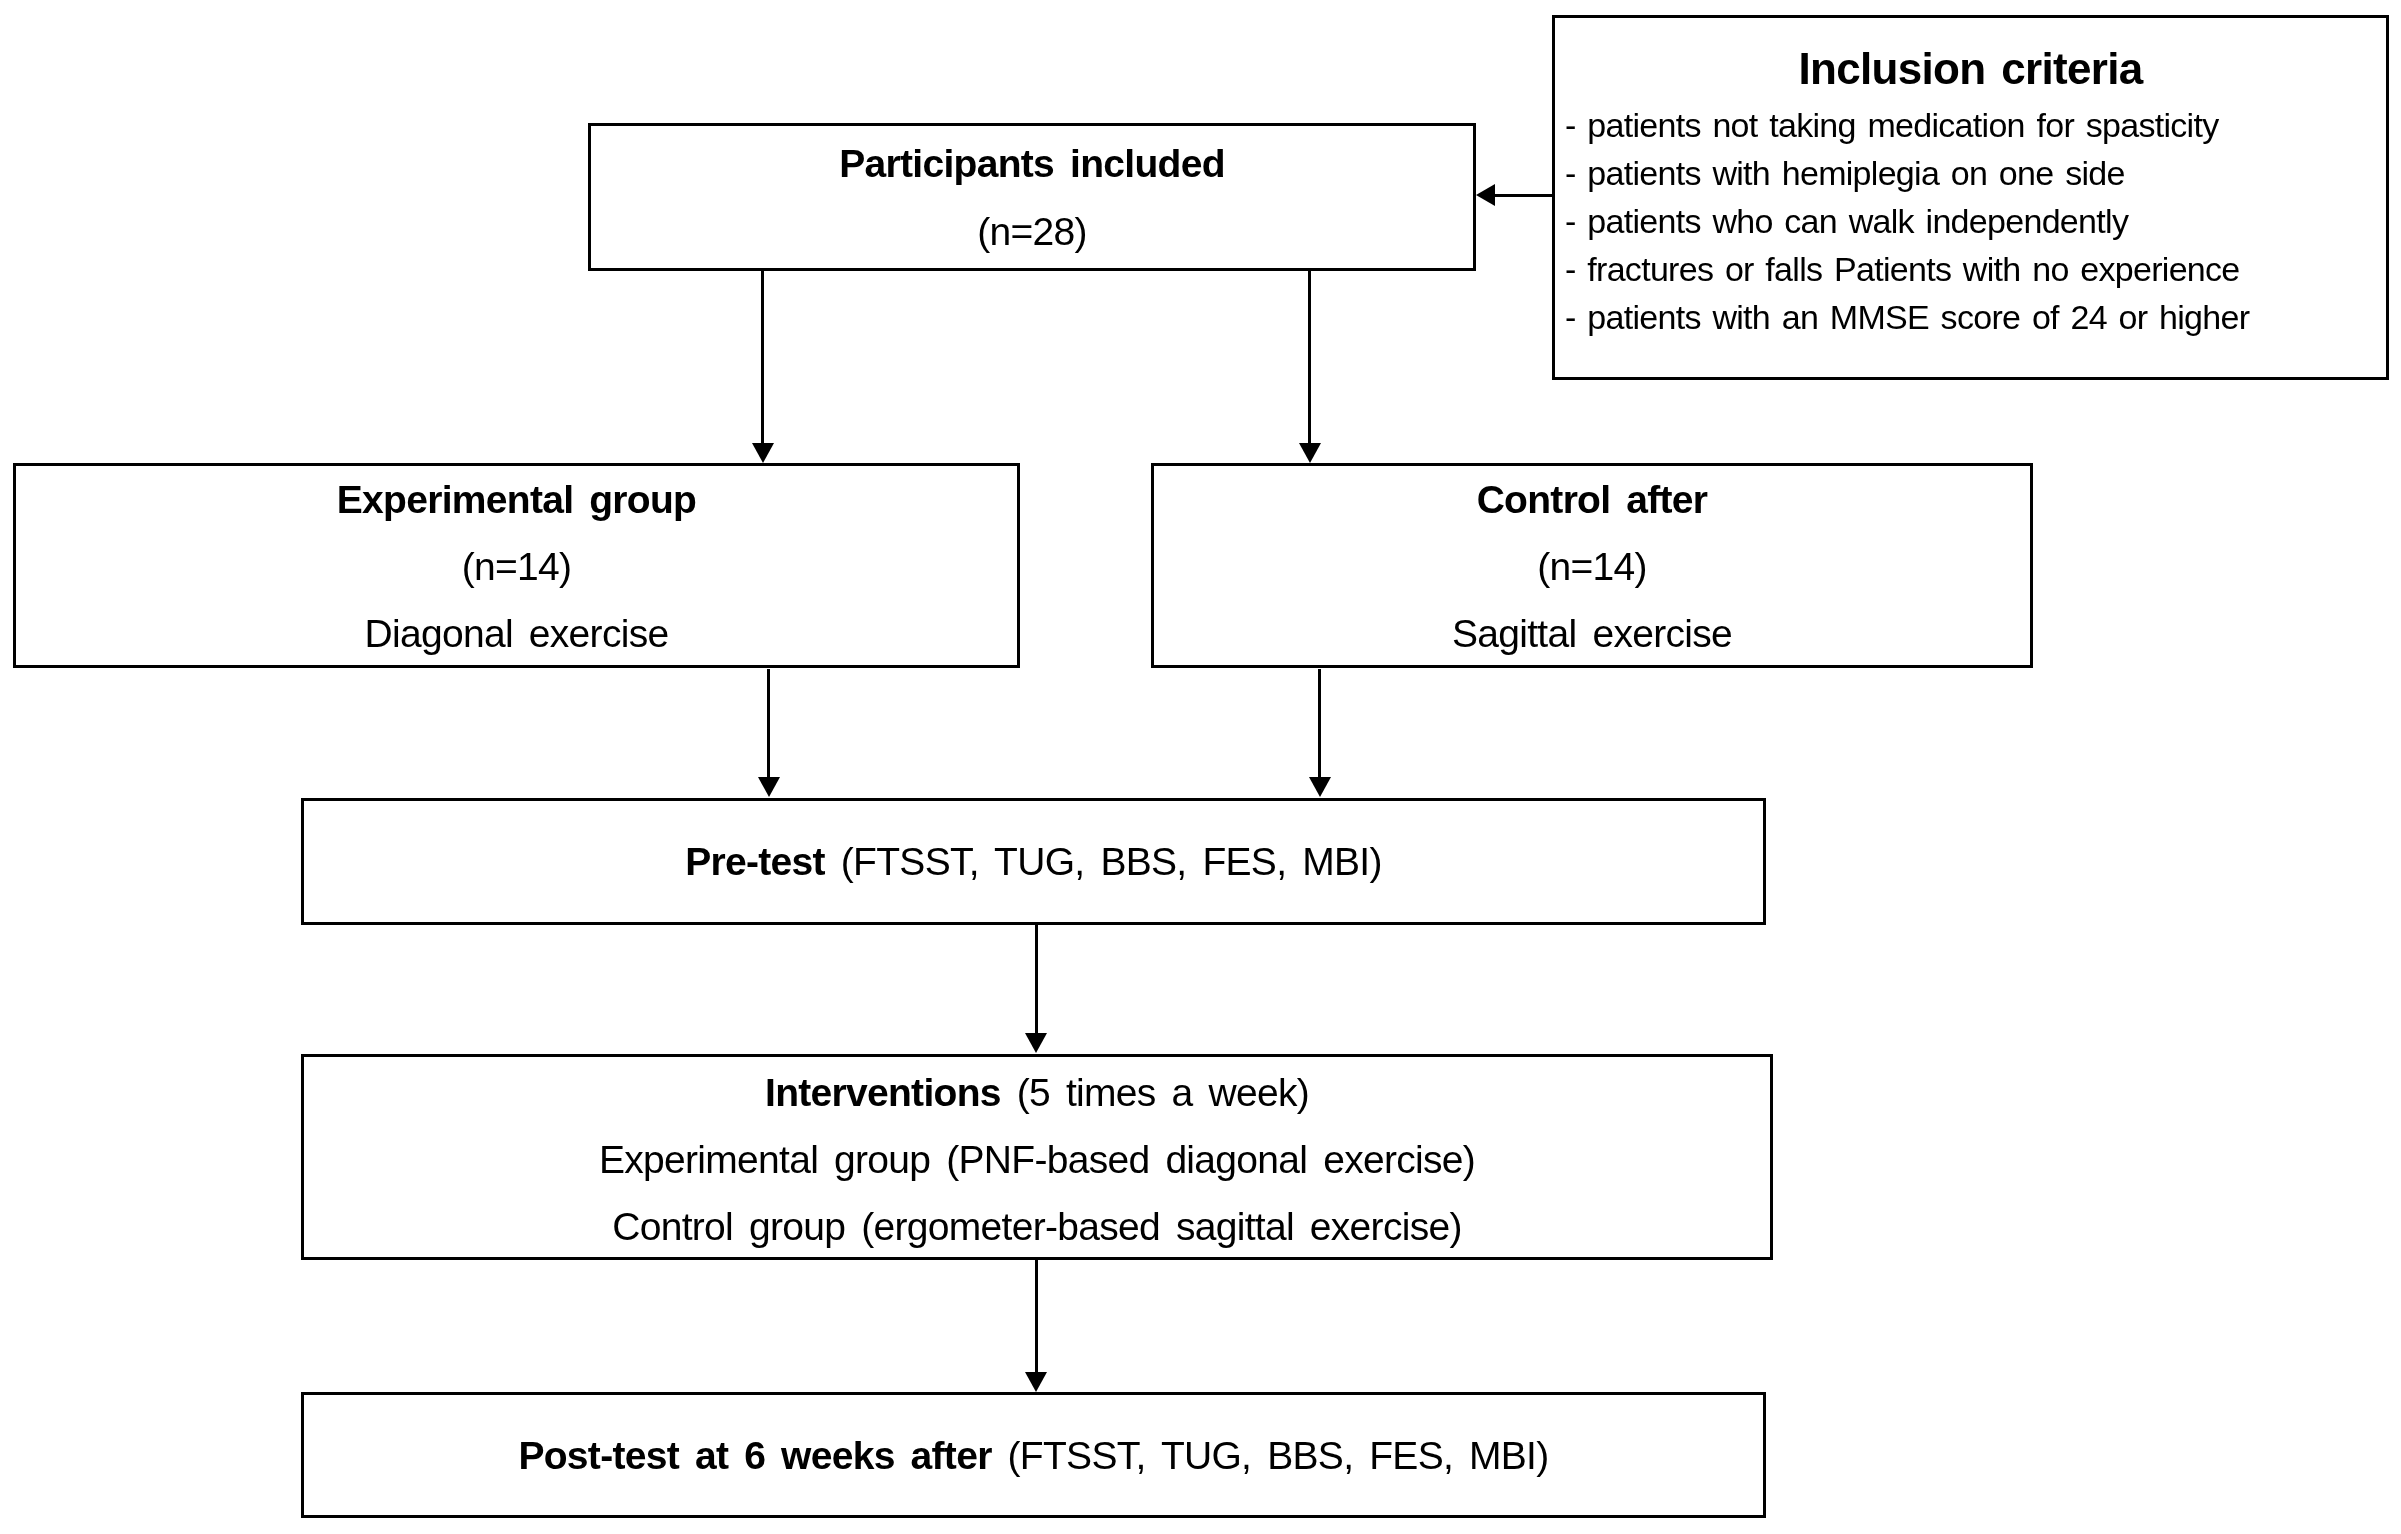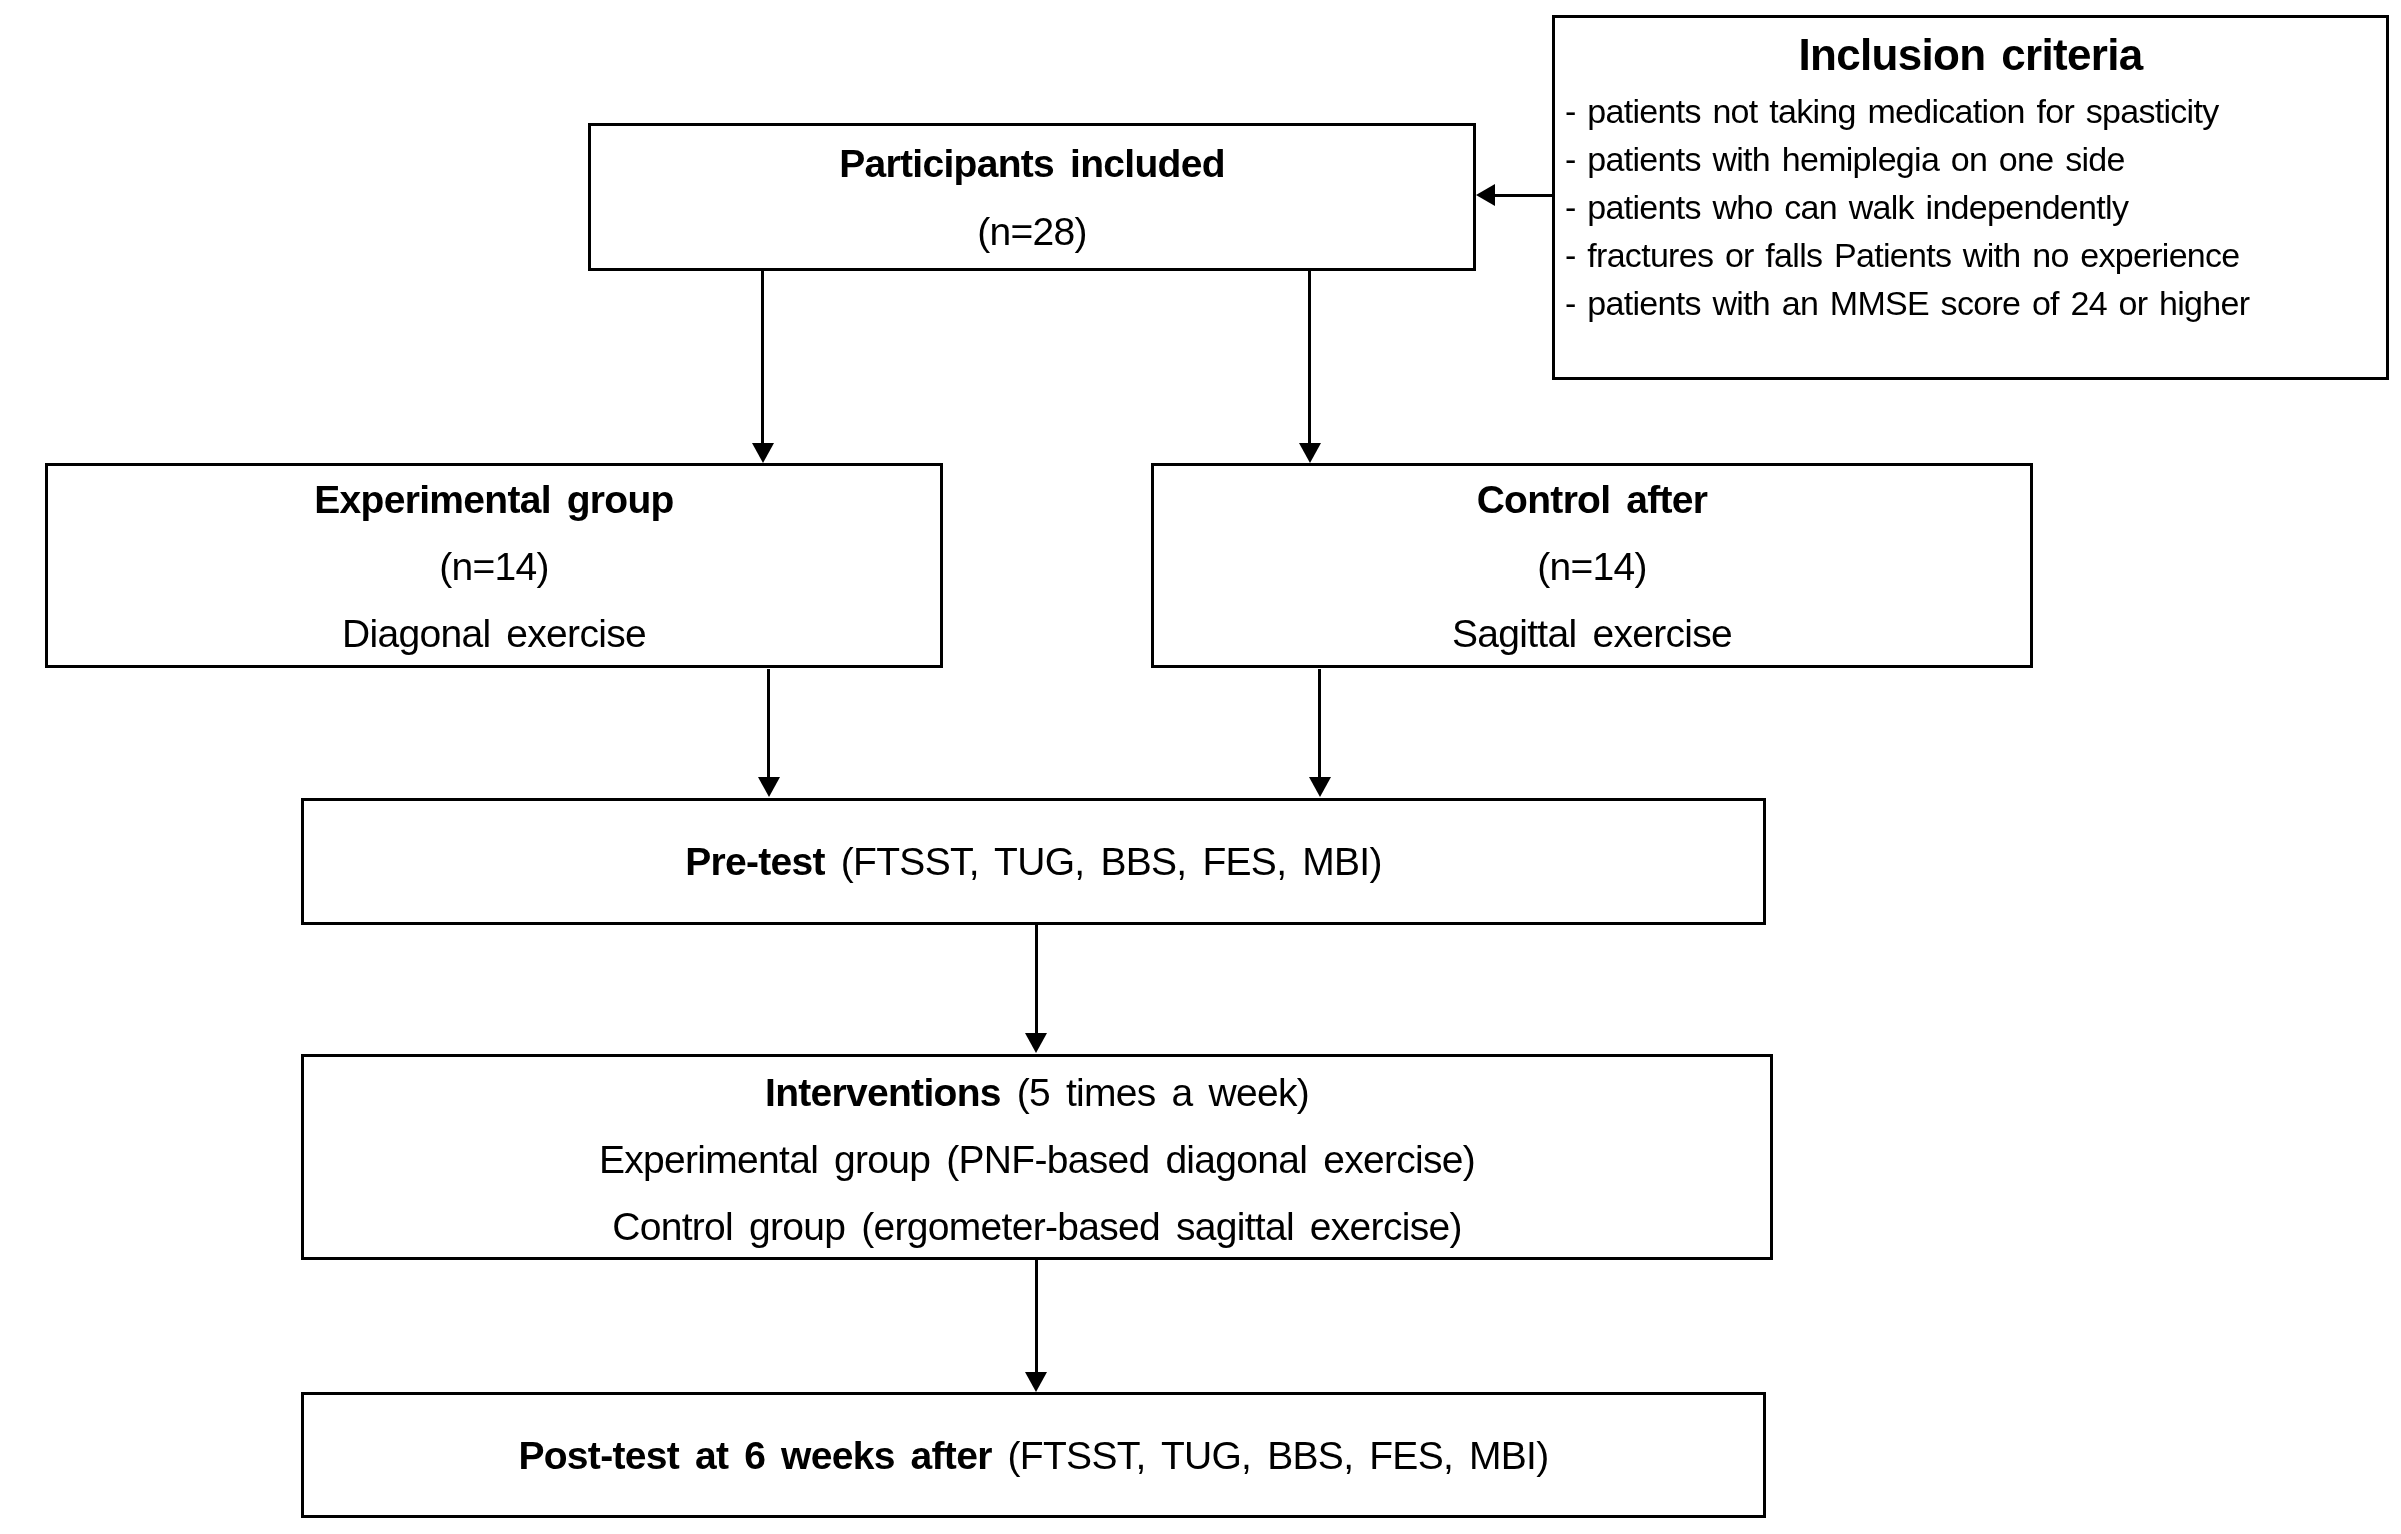--- a/index.html
+++ b/index.html
@@ -39,32 +39,33 @@
   
   #box-inclusion { left: 1552px; top: 14.5px; width: 837px; height: 365px; text-align: left; }
   #box-inclusion .inc-title {
     text-align: center;
     font-weight: 700;
     font-size: 44px;
     line-height: 64px;
     letter-spacing: -0.7px;
     word-spacing: 4.4px;
     padding-top: 5.8px;
+    margin-top: 14px;
   }
   #box-inclusion .inc-item {
     font-size: 34px;
     line-height: 48px;
     letter-spacing: -0.7px;
     word-spacing: 2.9px;
     padding-left: 10px;
     white-space: nowrap;
   }
 
   
-  #box-experimental { left: 13px;   top: 463px; width: 898px; height: 205px; padding-top: 0px; margin-left: 32px; }
+  #box-experimental { left: 13px;   top: 463px; width: 1007px; height: 205px; padding-top: 0px; }
   #box-control      { left: 1151px; top: 463px; width: 882px; height: 205px; padding-top: 0px; }
 
   
   #box-pretest { left: 301px; top: 798px; width: 1465px; height: 127px; display: flex; align-items: center; justify-content: center; }
 
   
   #box-interventions { left: 301px; top: 1054px; width: 1472px; height: 206px; padding-top: 1.5px; }
 
   
   #box-posttest { left: 301px; top: 1392px; width: 1465px; height: 126px; display: flex; align-items: center; justify-content: center; }

